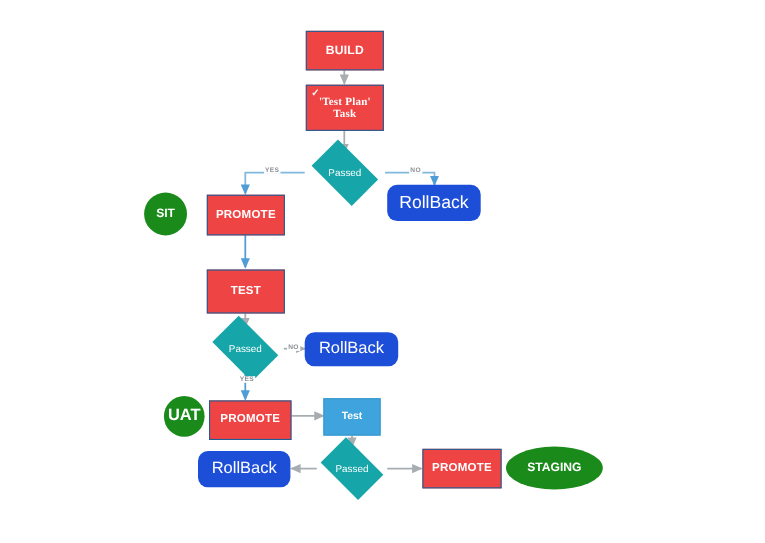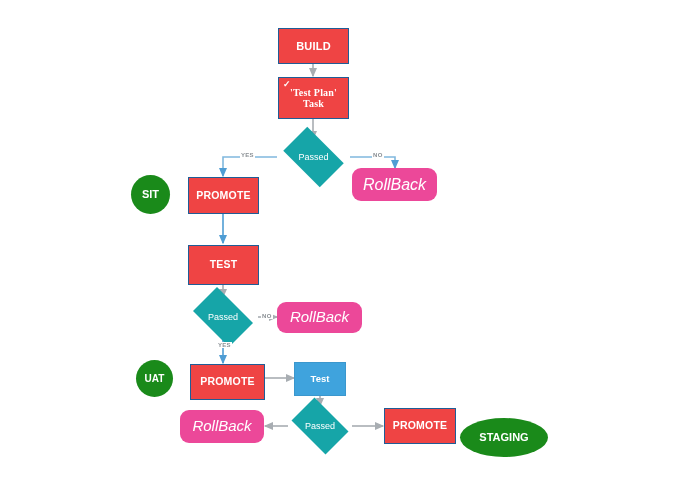--- a/index.html
+++ b/index.html
@@ -39,24 +39,23 @@
     letter-spacing: 0.2px;
   }
   
   .proc-light {
     background: #3fa3dd;
     border: 1px solid #3b97cd;
     font-weight: bold;
   }
   
   .rollback {
-    background: #ec4899;
+    background: #1d4ed8;
     border-radius: 9px;
     font-weight: normal;
-    font-style: italic;
   }
   
   .env {
     background: #1a8a1a;
     border-radius: 50%;
     font-weight: bold;
   }
   
   .diamond {
     position: absolute;
@@ -187,21 +186,21 @@
 </div>
 
 <div class="edge-label" style="left:261px; top:313px;">NO</div>
 
 <div class="edge-label" style="left:217px; top:342px;">YES</div>
 
 <div class="node rollback" style="left:277px; top:302px; width:85px; height:31px; font-size:15px;">
   <span>RollBack</span>
 </div>
 
-<div class="node env" style="left:136px; top:360px; width:37px; height:37px; font-size:10px;">
+<div class="node env" style="left:149px; top:360px; width:37px; height:37px; font-size:15px;">
   <span>UAT</span>
 </div>
 
 <div class="node proc" style="left:190px; top:364px; width:75px; height:36px; font-size:10.5px;">
   <span>PROMOTE</span>
 </div>
 
 <div class="node proc-light" style="left:294px; top:362px; width:52px; height:34px; font-size:9.5px;">
   <span>Test</span>
 </div>
@@ -212,15 +211,15 @@
 </div>
 
 <div class="node rollback" style="left:180px; top:410px; width:84px; height:33px; font-size:15px;">
   <span>RollBack</span>
 </div>
 
 <div class="node proc" style="left:384px; top:408px; width:72px; height:36px; font-size:10.5px;">
   <span>PROMOTE</span>
 </div>
 
-<div class="node env" style="left:460px; top:418px; width:88px; height:39px; font-size:11px;">
+<div class="node env" style="left:460px; top:406px; width:88px; height:39px; font-size:11px;">
   <span>STAGING</span>
 </div>
 
 </body></html>

